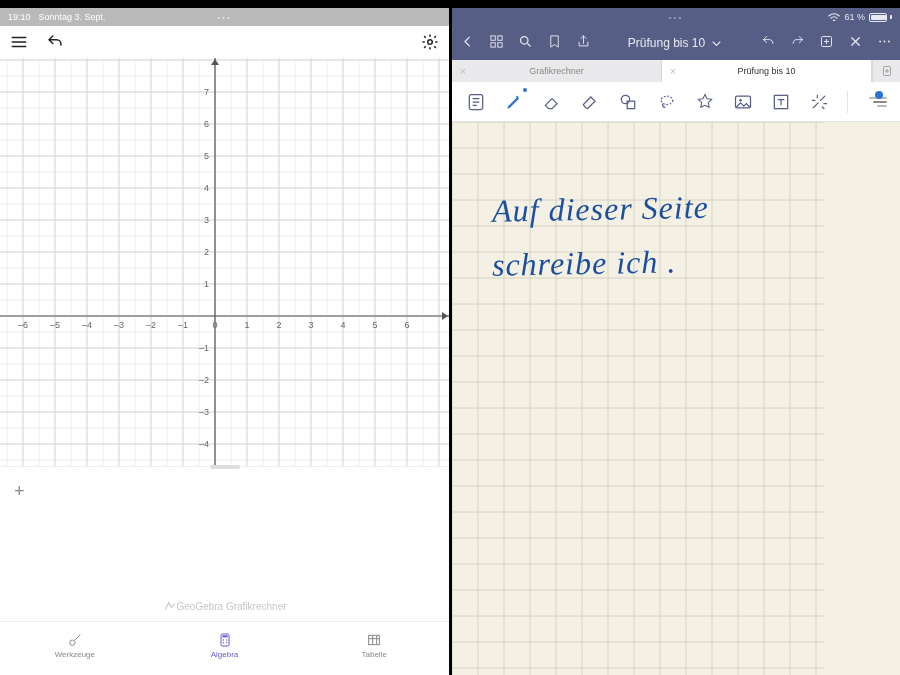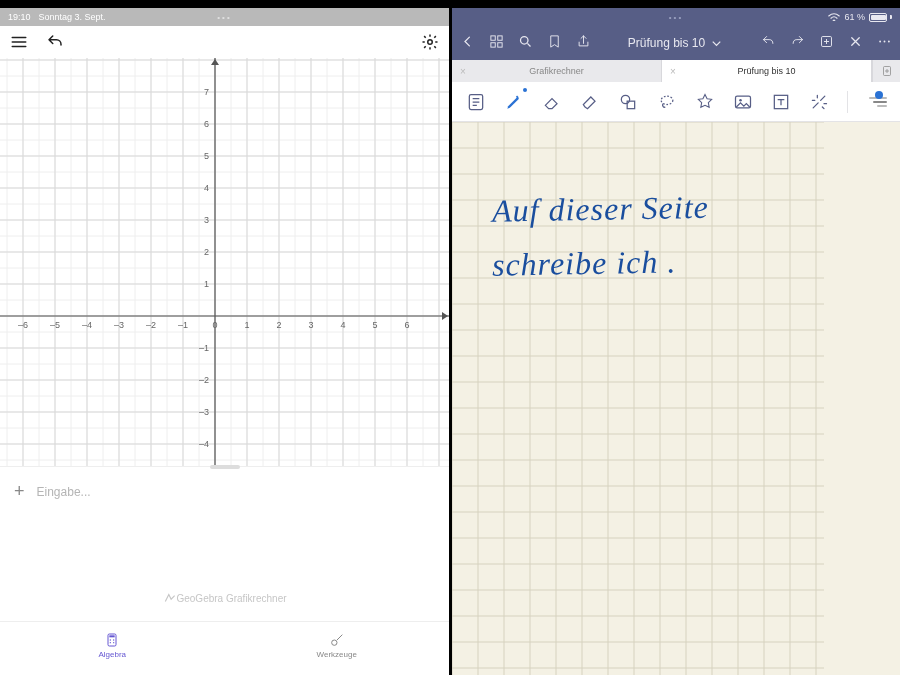--- a/index.html
+++ b/index.html
@@ -22,21 +22,21 @@
 .grid-minor { stroke: #eee; stroke-width: 1; }
 .grid-major { stroke: #d9d9d9; stroke-width: 1; }
 .axis { stroke: #555; stroke-width: 1.2; }
 .tick-label { font-size: 9px; fill: #666; font-family: Arial; }
 .input-panel { height: 155px; background: #fff; border-top: 1px solid #eee; position: relative; }
 .handle { width: 30px; height: 4px; background: #ddd; border-radius: 2px; position: absolute; top: -2px; left: 50%; transform: translateX(-50%); }
 .input-row { display: flex; align-items: center; gap: 12px; padding: 14px 14px 0 14px; }
 .plus-ic { color: #888; font-size: 18px; font-weight: 300; }
 .input-field { flex: 1; border: none; outline: none; font-size: 12px; color: #333; background: transparent; }
 .input-field::placeholder { color: #b5b5b5; }
-.watermark { position: absolute; bottom: 16px; left: 50%; transform: translateX(-50%); display: flex; align-items: center; gap: 0; color: #c6c6c6; font-size: 10px; }
+.watermark { position: absolute; bottom: 8px; left: 50%; transform: translateX(-50%); display: flex; align-items: center; gap: 0; color: #c6c6c6; font-size: 10px; }
 .bottom-tabs { height: 48px; display: flex; border-top: 1px solid #eee; background: #fff; }
 .tab { flex: 1; display: flex; flex-direction: column; align-items: center; justify-content: center; gap: 2px; font-size: 8px; color: #888; }
 .tab.active { color: #6557d2; }
 .tab .tab-ic { width: 16px; height: 16px; }
 .home-indicator-left { position: absolute; bottom: 2px; left: 50%; width: 200px; height: 4px; background: #000; border-radius: 2px; }
 
 
 .status-bar-right { height: 18px; background: #575e86; color: #e8e8f0; font-size: 9px; display: flex; align-items: center; justify-content: flex-end; padding: 0 8px; gap: 4px; position: relative; }
 .status-bar-right .dots { position: absolute; left: 50%; transform: translateX(-50%); letter-spacing: 2px; font-size: 8px; color: #9aa0c0; }
 .gn-nav { height: 34px; background: #575e86; display: flex; align-items: center; padding: 0 8px; gap: 14px; color: #e8e8f0; }
@@ -215,48 +215,54 @@
           <text class="tick-label" x="209" y="101" text-anchor="end">5</text>
           <text class="tick-label" x="209" y="69" text-anchor="end">6</text>
           <text class="tick-label" x="209" y="37" text-anchor="end">7</text>
         </svg>
     </div>
 
     <div class="input-panel">
       <div class="handle"></div>
       <div class="input-row">
         <span class="plus-ic">+</span>
-        <input class="input-field" placeholder="Eingabe..." style="">
       </div>
       <div class="watermark">
         <svg width="14" height="14" viewBox="0 0 24 24">
             <path d="M4 18 L10 6 L14 14 L20 8" stroke="#c6c6c6" stroke-width="2" fill="none"></path>
           </svg>
         <span>GeoGebra Grafikrechner</span>
       </div>
     </div>
 
     <div class="bottom-tabs">
+      <div class="tab">
+        <svg class="tab-ic" viewBox="0 0 24 24">
+            <circle cx="8" cy="16" r="4" stroke="#888" stroke-width="1.5" fill="none"></circle>
+            <path d="M12 12 L20 4" stroke="#888" stroke-width="1.5"></path>
+          </svg>
+        <span>Werkzeuge</span>
+      </div>
       <div class="tab active">
         <svg class="tab-ic" viewBox="0 0 24 24">
             <rect x="6" y="3" width="12" height="18" rx="2" stroke="#6557d2" stroke-width="1.5" fill="none"></rect>
             <rect x="8" y="5" width="8" height="3" fill="#6557d2"></rect>
             <circle cx="9.5" cy="12" r="1" fill="#6557d2"></circle>
             <circle cx="14.5" cy="12" r="1" fill="#6557d2"></circle>
             <circle cx="9.5" cy="16" r="1" fill="#6557d2"></circle>
             <circle cx="14.5" cy="16" r="1" fill="#6557d2"></circle>
           </svg>
         <span>Algebra</span>
       </div>
       <div class="tab">
         <svg class="tab-ic" viewBox="0 0 24 24">
-            <circle cx="8" cy="16" r="4" stroke="#888" stroke-width="1.5" fill="none"></circle>
-            <path d="M12 12 L20 4" stroke="#888" stroke-width="1.5"></path>
-          </svg>
-        <span>Werkzeuge</span>
+            <rect x="4" y="5" width="16" height="14" stroke="#888" stroke-width="1.5" fill="none"></rect>
+            <path d="M4 10h16M10 5v14M16 5v14" stroke="#888" stroke-width="1.5"></path>
+          </svg>
+        <span>Tabelle</span>
       </div>
     </div>
     <div class="home-indicator-left"></div>
   </div>
 
   <div class="divider"></div>
 
   <div class="pane pane-right">
     <div class="status-bar-right">
       <span class="dots">•••</span>

